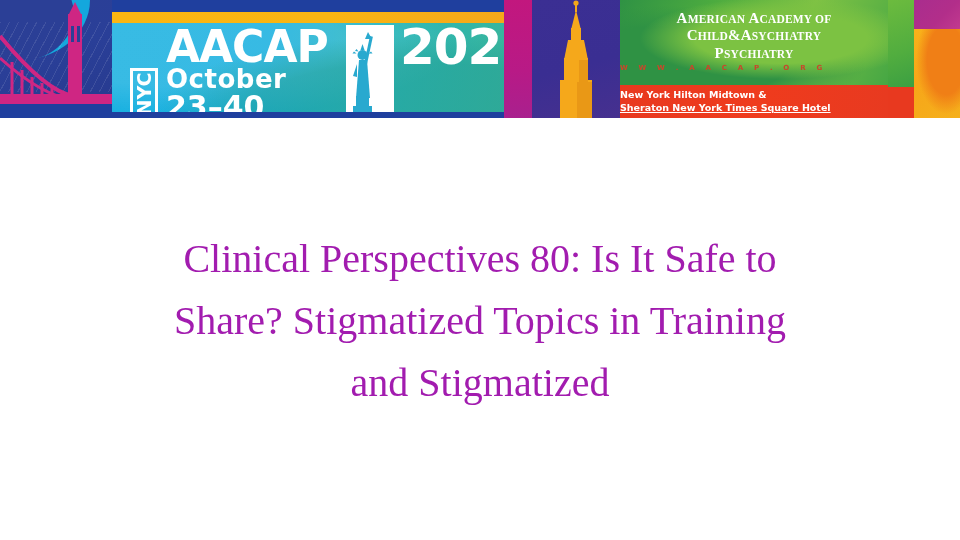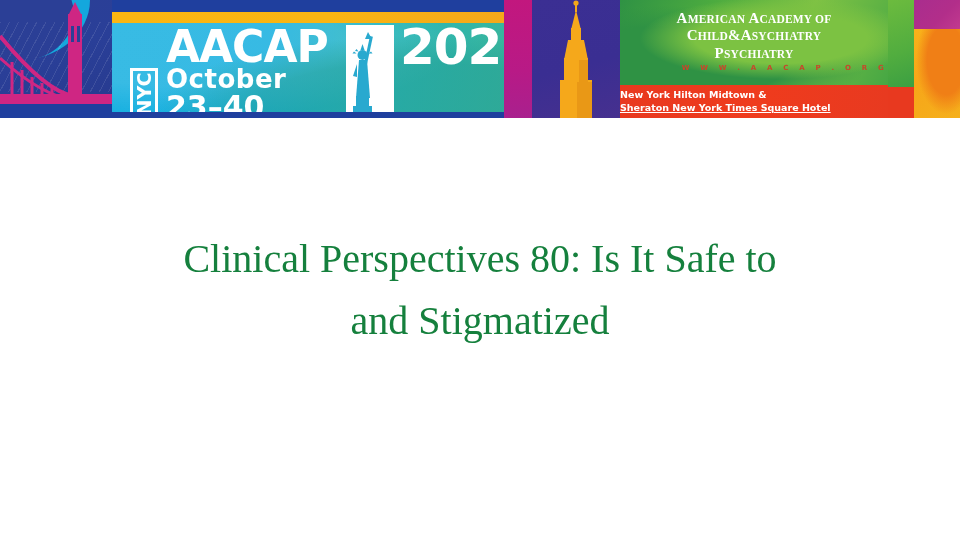--- a/index.html
+++ b/index.html
@@ -206,21 +206,21 @@
     font-weight: bold;
     white-space: nowrap;
   }
   .logo-l1 { top: 10px; font-size: 15px; letter-spacing: .2px; }
   .logo-l2 { top: 27px; font-size: 15px; letter-spacing: .2px; }
   .logo-l3 { top: 45px; font-size: 15px; letter-spacing: .2px; }
   .logo-l1 .sm, .logo-l2 .sm, .logo-l3 .sm { font-size: 11.5px; }
   .logo-url {
     position: absolute;
     top: 64px; width: 268px;
-    text-align: right;
+    text-align: left;
     color: #c8472a;
     font-family: "DejaVu Sans", sans-serif;
     font-weight: bold;
     font-size: 7px;
     letter-spacing: 4.2px;
   }
 
   
   .panel-red {
     position: absolute;
@@ -275,21 +275,21 @@
     top: 228px;
     width: 864px;
     text-align: center;
   }
   .title-block .title-line {
     display: block;
     font-family: "Liberation Serif", serif;
     font-weight: normal;
     font-size: 40px;
     line-height: 62px;
-    color: #15803d;
+    color: #a21caf;
     letter-spacing: 0px;
   }
 </style>
 </head>
 <body>
 
 <div id="slide">
 
   <div class="banner">
 
@@ -387,16 +387,17 @@
     </div>
 
     <div class="panel-rt-green"></div>
     <div class="panel-rt-red"></div>
     <div class="panel-rt-purple"></div>
     <div class="panel-rt-orange"></div>
   </div>
 
   <div class="title-block">
     <span class="title-line">Clinical Perspectives 80: Is It Safe to</span>
+    <span class="title-line">Share? Stigmatized Topics in Training</span>
     <span class="title-line">and Stigmatized</span>
   </div>
 
 </div>
 
 </body></html>

